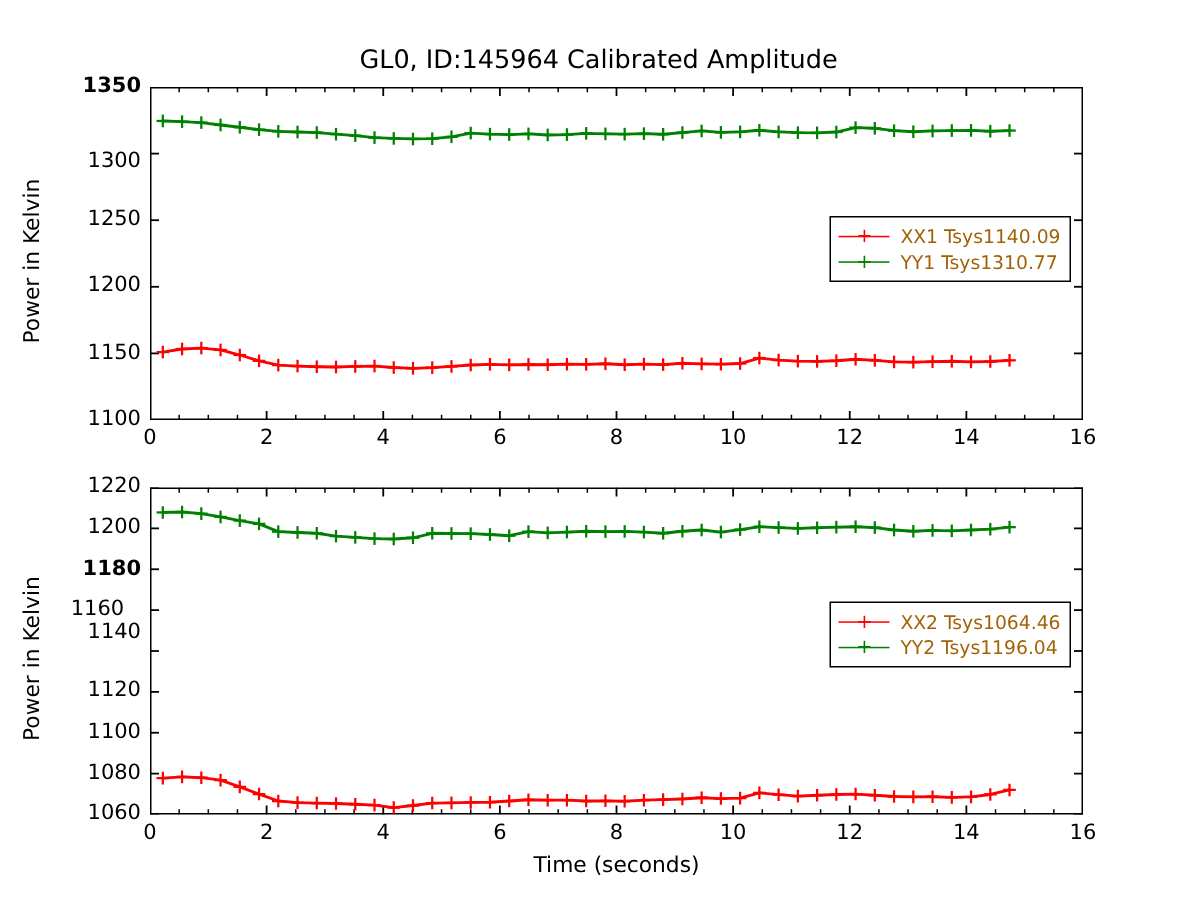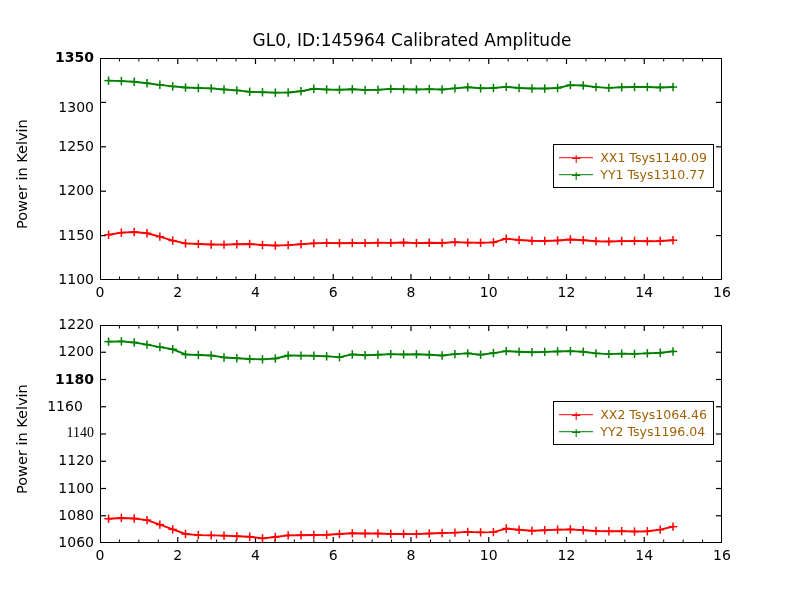--- a/index.html
+++ b/index.html
@@ -78,21 +78,21 @@
     position:absolute;top:50%;left:50%;transform:translate(-50%,-50%);
     font-size:13px;line-height:1;font-family:"DejaVu Sans",sans-serif;
   }
   .legend-label{font-size:12.5px;color:#a16207;}
 </style>
 </head>
 <body>
 
 <div id="figure">
 
-  <div class="chart-title" style="left: 101px; width: 622px; right: auto;">
+  <div class="chart-title" style="left: 88px; width: 622px; right: auto;">
     <span>GL0, ID:145964 Calibrated Amplitude</span>
   </div>
 
   <div class="panel" id="panel-top" style="left: 100px; top: 58px; width: 622px; height: 222px;">
       <div class="axes-frame" style="left: 0px; top: 0px; width: 622px; height: 222px;"></div>
       <svg width="622" height="222" class="plot">
         <g>
           <line x1="0" y1="222" x2="0" y2="216" stroke="#000" stroke-width="1.2"></line>
           <line x1="0" y1="0" x2="0" y2="6" stroke="#000" stroke-width="1.2"></line>
           <line x1="77.75" y1="222" x2="77.75" y2="216" stroke="#000" stroke-width="1.2"></line>
@@ -666,21 +666,21 @@
           <line x1="555.98875" y1="27.79500000000013" x2="564.3887500000001" y2="27.79500000000013" stroke="#008000" stroke-width="1.5"></line>
           <line x1="560.18875" y1="23.59500000000013" x2="560.18875" y2="31.99500000000013" stroke="#008000" stroke-width="1.5"></line>
           <line x1="568.8175" y1="26.43250000000012" x2="577.2175000000001" y2="26.43250000000012" stroke="#008000" stroke-width="1.5"></line>
           <line x1="573.0175" y1="22.23250000000012" x2="573.0175" y2="30.632500000000118" stroke="#008000" stroke-width="1.5"></line>
         </g>
       </svg>
       <div class="tick-label tick-y" style="width: 58px; left: -64px; top: 209px;">1060</div>
       <div class="tick-label tick-y" style="width: 58px; left: -64px; top: 181.75px;">1080</div>
       <div class="tick-label tick-y" style="width: 58px; left: -64px; top: 154.5px;">1100</div>
       <div class="tick-label tick-y" style="width: 58px; left: -64px; top: 127.25px;">1120</div>
-      <div class="tick-label tick-y" style="width: 58px; left: -64px; top: 100px; font-family: Liberation Serif, serif;">1140</div>
+      <div class="tick-label tick-y" style="width: 58px; left: -64px; top: 88px;">1140</div>
       <div class="tick-label tick-y" style="width: 58px; left: -64px; top: 72.75px; text-align: center;">1160</div>
       <div class="tick-label tick-y" style="width: 58px; left: -64px; top: 45.5px; font-weight: bold;">1180</div>
       <div class="tick-label tick-y" style="width: 58px; left: -64px; top: 18.25px;">1200</div>
       <div class="tick-label tick-y" style="width: 58px; left: -64px; top: -9px;">1220</div>
       <div class="tick-label tick-x" style="width: 40px; left: -20px; top: 222px;">0</div>
       <div class="tick-label tick-x" style="width: 40px; left: 57.75px; top: 222px;">2</div>
       <div class="tick-label tick-x" style="width: 40px; left: 135.5px; top: 222px;">4</div>
       <div class="tick-label tick-x" style="width: 40px; left: 213.25px; top: 222px;">6</div>
       <div class="tick-label tick-x" style="width: 40px; left: 291px; top: 222px;">8</div>
       <div class="tick-label tick-x" style="width: 40px; left: 368.75px; top: 222px;">10</div>
@@ -699,14 +699,15 @@
         <div class="legend-row">
           <span class="legend-sample">
             <span class="ln" style="background: rgb(0, 128, 0);"></span>
             <span class="mk" style="color: rgb(0, 128, 0);">+</span>
           </span>
           <span class="legend-label">YY2 Tsys1196.04</span>
         </div>
       </div>
     </div>
 
+  <div class="xlabel" id="xlabel-bottom" style="left: 100px; width: 622px; top: 569px;">Time (seconds)</div>
 
 </div>
 
 </body></html>

